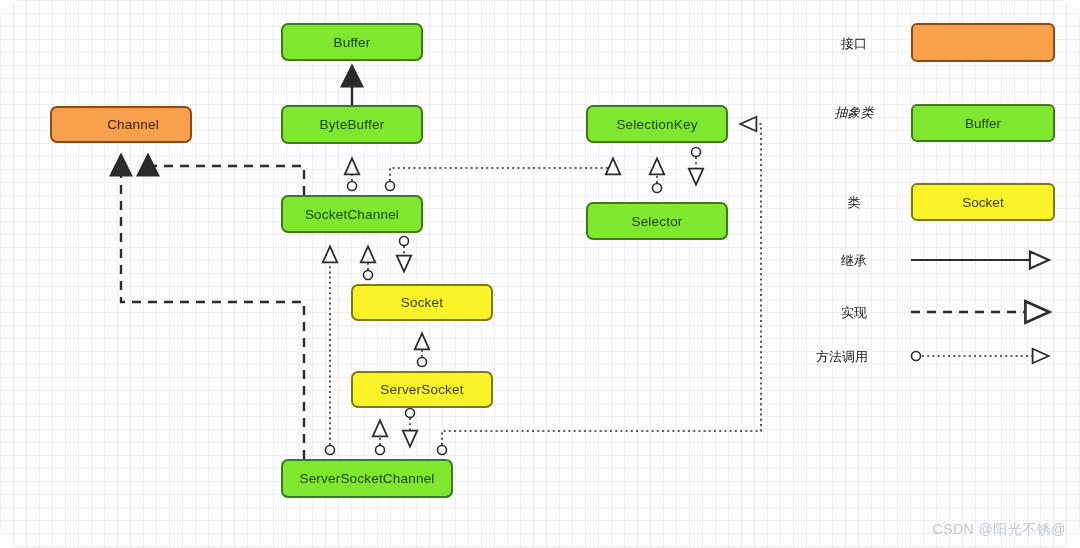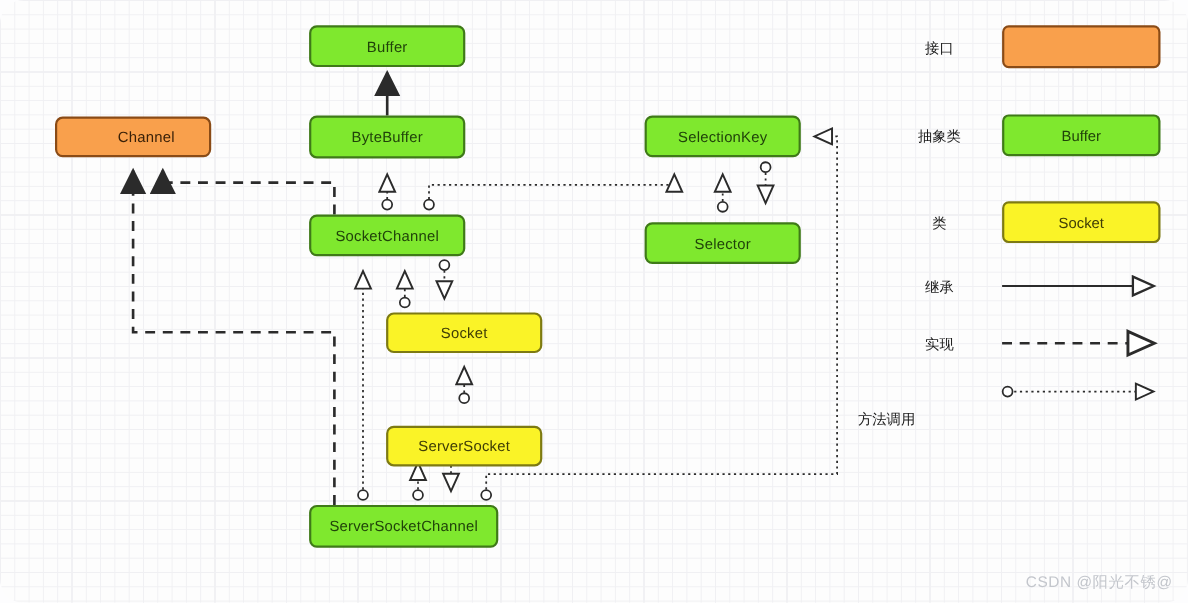--- a/index.html
+++ b/index.html
@@ -140,30 +140,30 @@
     </g>
   </svg>
 
   <div class="node n-abs" style="left:281px;top:23px;width:142px;height:38px;">Buffer</div>
   <div class="node n-iface" style="left:50px;top:106px;width:142px;height:37px;padding-left:24px;">Channel</div>
   <div class="node n-abs" style="left:281px;top:105px;width:142px;height:39px;">ByteBuffer</div>
   <div class="node n-abs" style="left:586px;top:105px;width:142px;height:38px;">SelectionKey</div>
   <div class="node n-abs" style="left:281px;top:195px;width:142px;height:38px;">SocketChannel</div>
   <div class="node n-abs" style="left:586px;top:202px;width:142px;height:38px;">Selector</div>
   <div class="node n-cls" style="left:351px;top:284px;width:142px;height:37px;">Socket</div>
-  <div class="node n-cls" style="left:351px;top:371px;width:142px;height:37px;margin-top:16px;">ServerSocket</div>
+  <div class="node n-cls" style="left:351px;top:371px;width:142px;height:37px;">ServerSocket</div>
   <div class="node n-abs" style="left:281px;top:459px;width:172px;height:39px;">ServerSocketChannel</div>
 
   <div class="legend-label" style="left:820px;top:35px;width:68px;">接口</div>
   <div class="legend-box legend-swatch-interface" style="left:911px;top:23px;width:144px;height:39px;background:#F9A04C;border:2px solid #8a4b16;color:#3a2108;"></div>
 
-  <div class="legend-label" style="left:820px;top:115px;width:68px;">抽象类</div>
+  <div class="legend-label" style="left:820px;top:104px;width:68px;font-style:italic;">抽象类</div>
   <div class="legend-box legend-swatch-abstract" style="left:911px;top:104px;width:144px;height:38px;background:#7FE82E;border:2px solid #3f7a18;color:#20430a;">Buffer</div>
 
   <div class="legend-label" style="left:820px;top:194px;width:68px;">类</div>
   <div class="legend-box legend-swatch-class" style="left:911px;top:183px;width:144px;height:38px;background:#FAF327;border:2px solid #7d7a12;color:#3f3d06;">Socket</div>
 
   <div class="legend-label" style="left:820px;top:252px;width:68px;">继承</div>
   <div class="legend-label" style="left:820px;top:304px;width:68px;">实现</div>
-  <div class="legend-label" style="left:760px;top:348px;width:92px;margin-top:24px;">方法调用</div>
+  <div class="legend-label" style="left:796px;top:348px;width:92px;">方法调用</div>
 
   <div class="watermark">CSDN @阳光不锈@</div>
 </div>
 
 </body></html>

